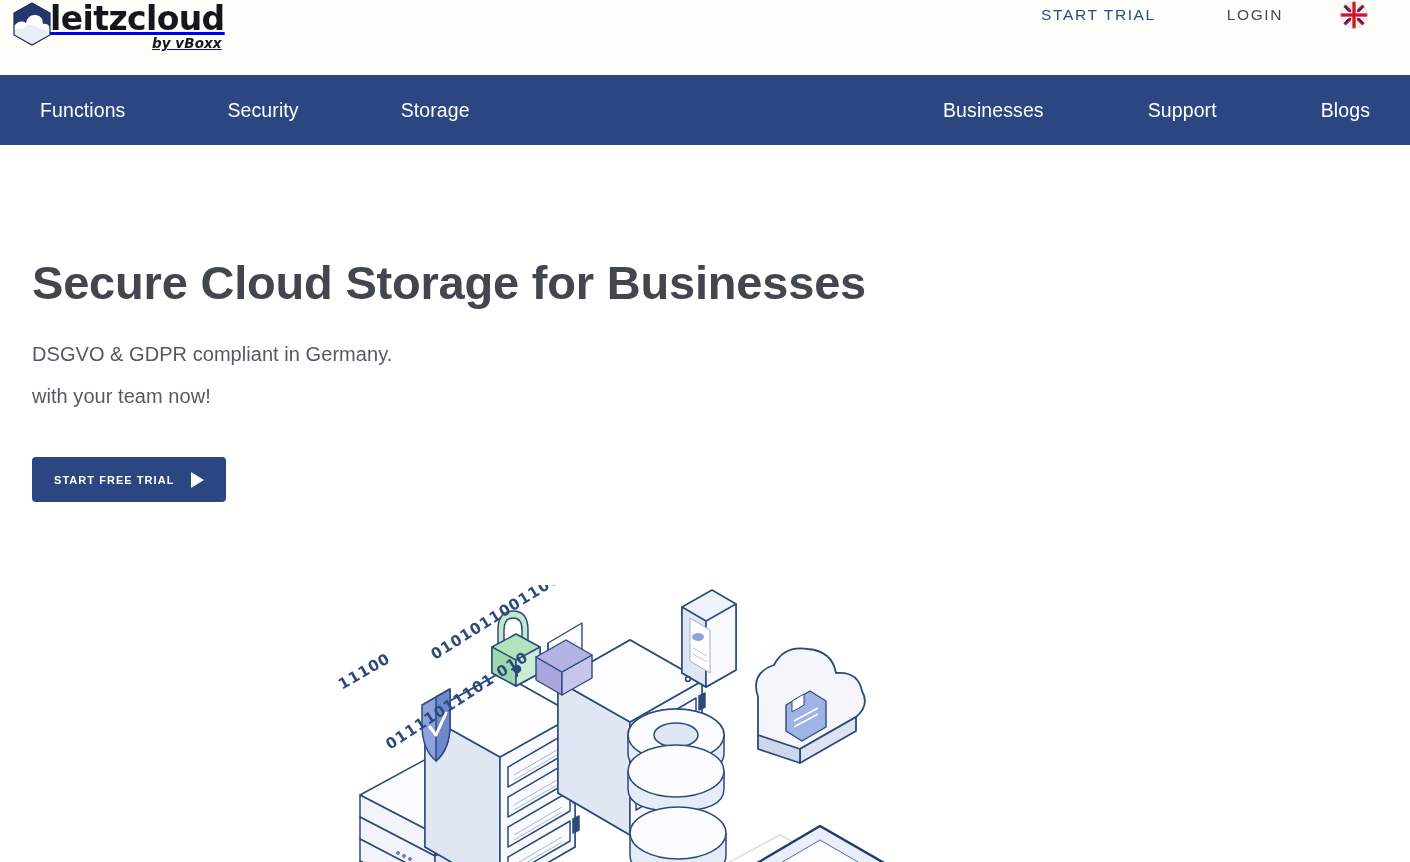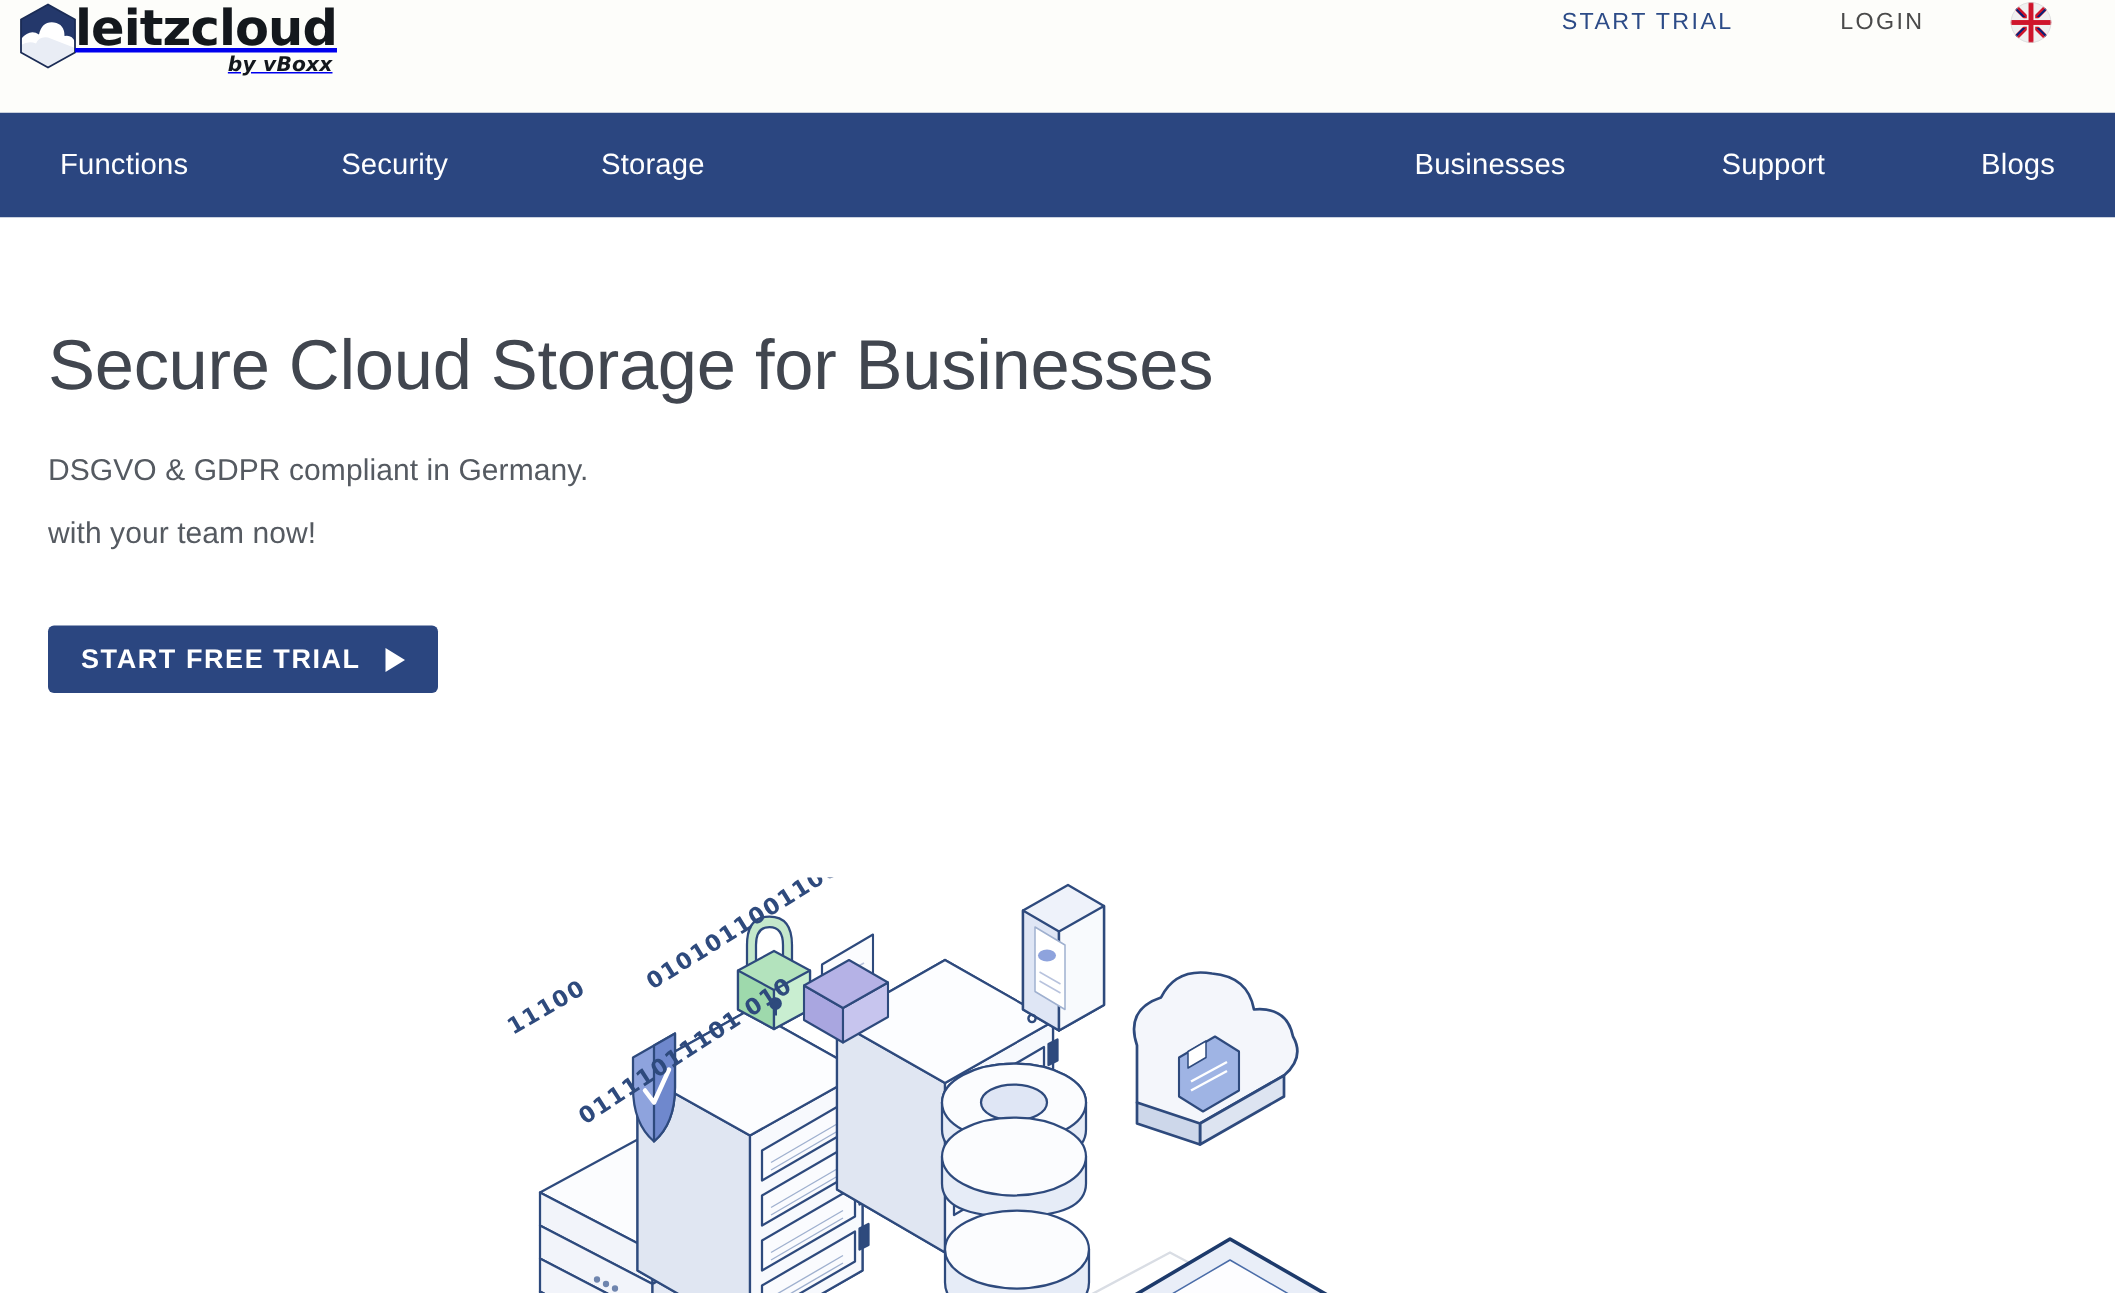--- a/index.html
+++ b/index.html
@@ -132,25 +132,26 @@
   .hero {
     position: relative;
     padding: 0 0 0 32px;
     height: 717px;
     overflow: hidden;
     background: #ffffff;
   }
 
   .hero-title {
     font-size: 47px;
-    font-weight: 400;
+    font-weight: 700;
     color: #41464f;
     letter-spacing: -0.2px;
     line-height: 56px;
     padding-top: 70px;
+    margin-top: 40px;
   }
 
   .hero-sub {
     margin-top: 22px;
     max-width: 900px;
   }
   .hero-sub p {
     font-size: 20px;
     font-weight: 400;
     color: #555a61;
@@ -163,21 +164,21 @@
     display: inline-flex;
     align-items: center;
     gap: 17px;
     background: #2b4680;
     color: #ffffff;
     border: none;
     border-radius: 4px;
     padding: 0 22px;
     height: 45px;
     font-family: "Liberation Sans", sans-serif;
-    font-size: 18px;
+    font-size: 11px;
     font-weight: 700;
     letter-spacing: 1.05px;
     cursor: pointer;
   }
   .cta-arrow {
     width: 0; height: 0;
     border-left: 13px solid #ffffff;
     border-top: 8px solid transparent;
     border-bottom: 8px solid transparent;
     display: block;

